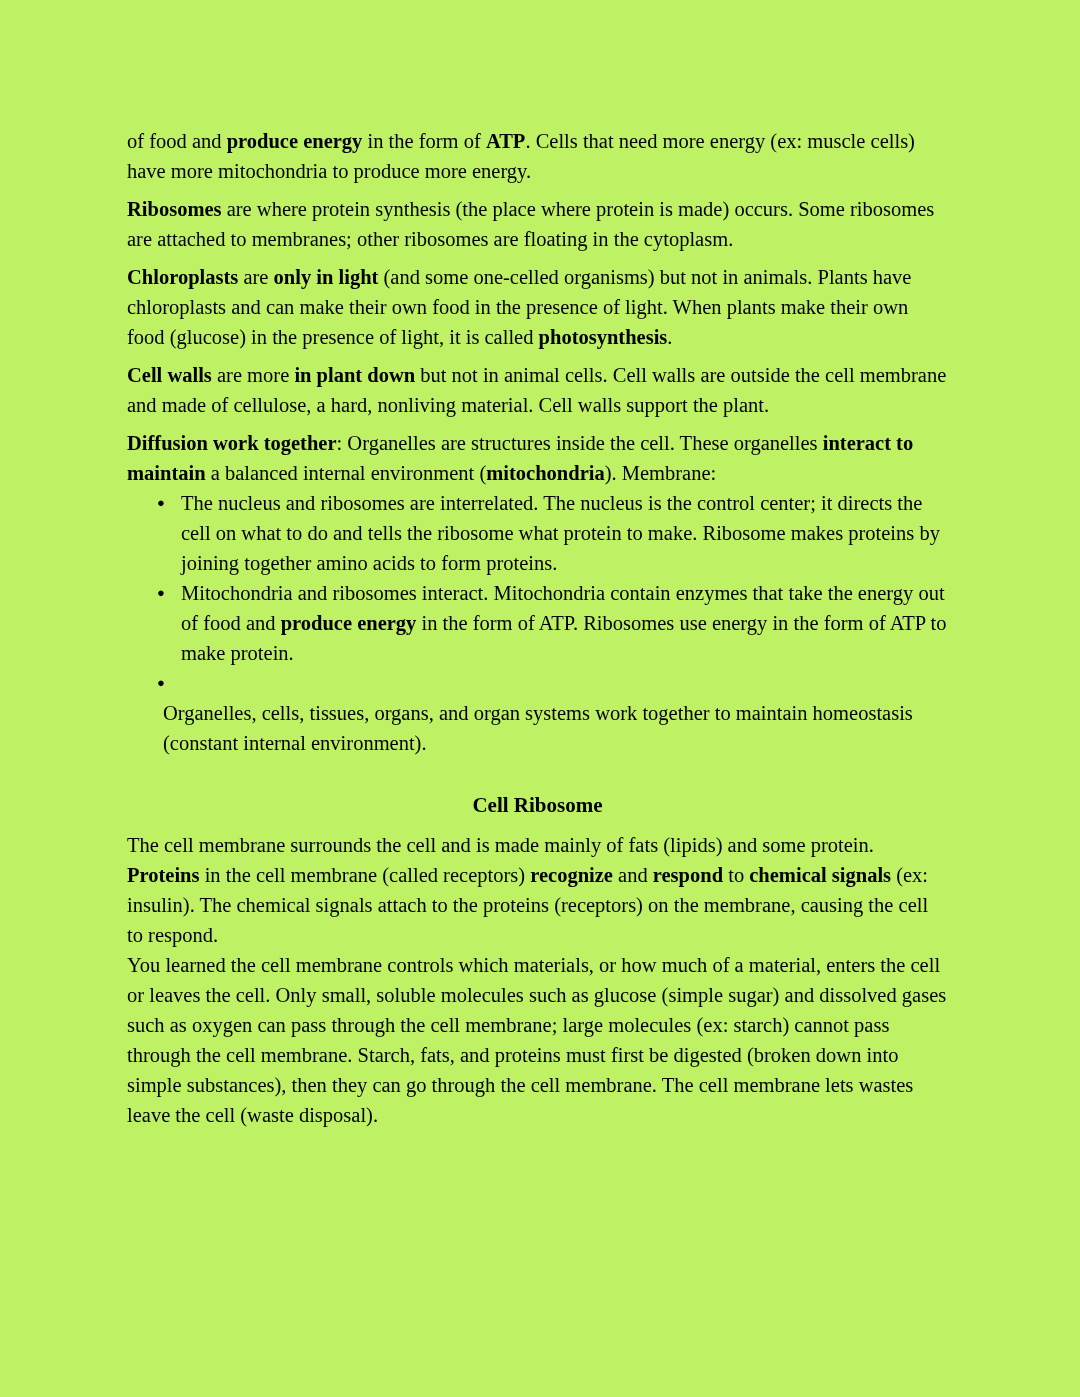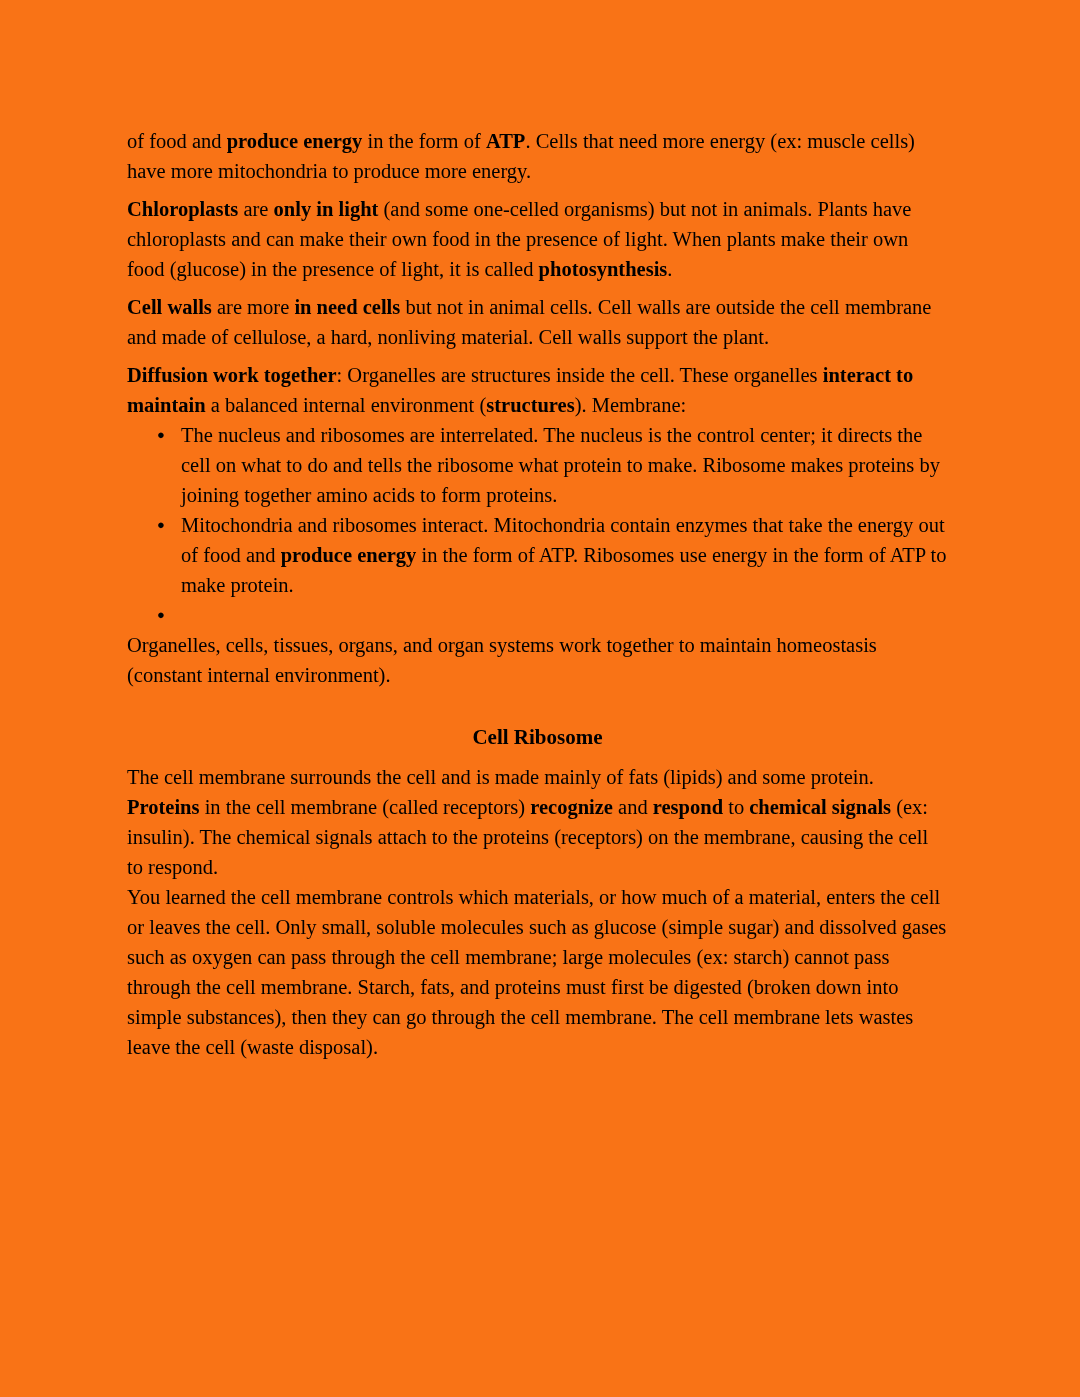--- a/index.html
+++ b/index.html
@@ -4,37 +4,37 @@
 <style>
   html, body {
     margin: 0;
     padding: 0;
     background: #ffffff;
   }
   .page {
     position: relative;
     width: 1080px;
     height: 1397px;
-    background: #f97316;
+    background: #bef264;
     overflow: hidden;
   }
   .doc {
     position: absolute;
     left: 127px;
     top: 126px;
     width: 821px;
     font-family: "Liberation Serif", "DejaVu Serif", serif;
     font-size: 20.5px;
     line-height: 30px;
     color: #000000;
     text-align: left;
   }
   .p { margin: 0 0 8px 0; }
   .p.tight { margin-bottom: 0; }
-  .p.gap { margin-top: 30px; }
+  .p.gap { margin-top: 30px; margin-left: 36px; }
   .h {
     font-size: 21px;
     line-height: 30px;
     font-weight: bold;
     text-align: center;
     margin: 32px 0 10px 0;
   }
   ul.list { list-style: none; margin: 0; padding: 0; }
   ul.list li { position: relative; padding-left: 54px; }
   .bullet {
@@ -45,23 +45,24 @@
     line-height: 30px;
   }
   b { font-weight: bold; }
 </style>
 </head>
 <body>
 
 <div class="page">
   <div id="doc" class="doc">
       <p class="p"><span>of food and </span><b>produce energy</b><span> in the form of </span><b>ATP</b><span>. Cells that need more energy (ex: muscle cells) have more mitochondria to produce more energy.</span></p>
+      <p class="p"><b>Ribosomes</b><span> are where protein synthesis (the place where protein is made) occurs. Some ribosomes are attached to membranes; other ribosomes are floating in the cytoplasm.</span></p>
       <p class="p"><b>Chloroplasts</b><span> are </span><b>only in light</b><span> (and some one-celled organisms) but not in animals. Plants have chloroplasts and can make their own food in the presence of light. When plants make their own food (glucose) in the presence of light, it is called </span><b>photosynthesis</b><span>.</span></p>
-      <p class="p"><b>Cell walls</b><span> are more </span><b>in need cells</b><span> but not in animal cells. Cell walls are outside the cell membrane and made of cellulose, a hard, nonliving material. Cell walls support the plant.</span></p>
-      <p class="p tight"><b>Diffusion work together</b><span>: Organelles are structures inside the cell. These organelles </span><b>interact to maintain</b><span> a balanced internal environment (</span><b>structures</b><span>). Membrane:</span></p>
+      <p class="p"><b>Cell walls</b><span> are more </span><b>in plant down</b><span> but not in animal cells. Cell walls are outside the cell membrane and made of cellulose, a hard, nonliving material. Cell walls support the plant.</span></p>
+      <p class="p tight"><b>Diffusion work together</b><span>: Organelles are structures inside the cell. These organelles </span><b>interact to maintain</b><span> a balanced internal environment (</span><b>mitochondria</b><span>). Membrane:</span></p>
       <ul class="list">
         <li><span class="bullet">●</span><span>The nucleus and ribosomes are interrelated. The nucleus is the control center; it directs the cell on what to do and tells the ribosome what protein to make. Ribosome makes proteins by joining together amino acids to form proteins.</span></li>
         <li><span class="bullet">●</span><span>Mitochondria and ribosomes interact. Mitochondria contain enzymes that take the energy out of food and </span><b>produce energy</b><span> in the form of ATP. Ribosomes use energy in the form of ATP to make protein.</span></li>
         <li><span class="bullet">●</span></li>
       </ul>
       <p class="p gap"><span>Organelles, cells, tissues, organs, and organ systems work together to maintain homeostasis (constant internal environment).</span></p>
       <h2 class="h"><b>Cell Ribosome</b></h2>
       <p class="p tight"><span>The cell membrane surrounds the cell and is made mainly of fats (lipids) and some protein. </span><b>Proteins</b><span> in the cell membrane (called receptors) </span><b>recognize</b><span> and </span><b>respond</b><span> to </span><b>chemical signals</b><span> (ex: insulin). The chemical signals attach to the proteins (receptors) on the membrane, causing the cell to respond.</span></p>
       <p class="p tight"><span>You learned the cell membrane controls which materials, or how much of a material, enters the cell or leaves the cell. Only small, soluble molecules such as glucose (simple sugar) and dissolved gases such as oxygen can pass through the cell membrane; large molecules (ex: starch) cannot pass through the cell membrane. Starch, fats, and proteins must first be digested (broken down into simple substances), then they can go through the cell membrane. The cell membrane lets wastes leave the cell (waste disposal).</span></p>
     </div>

